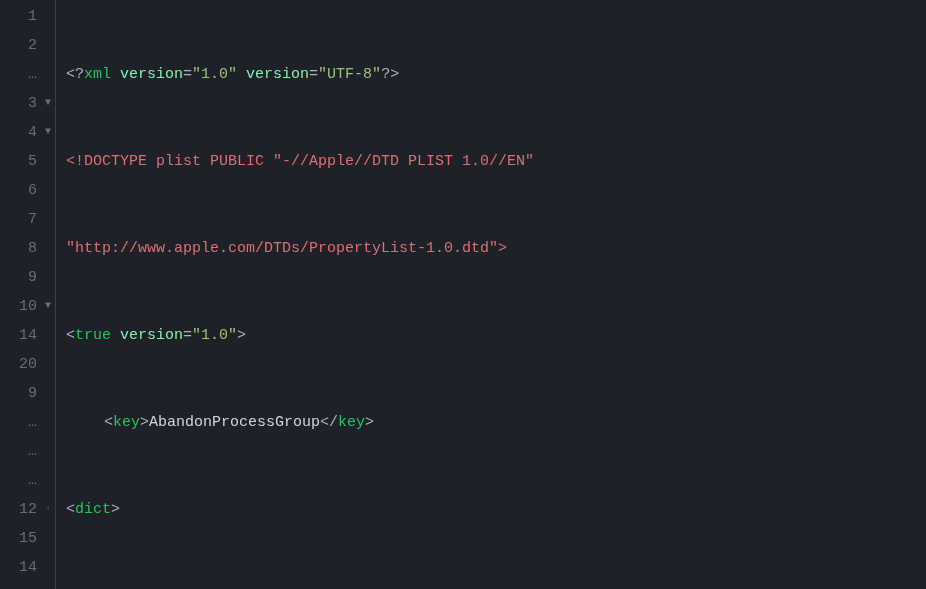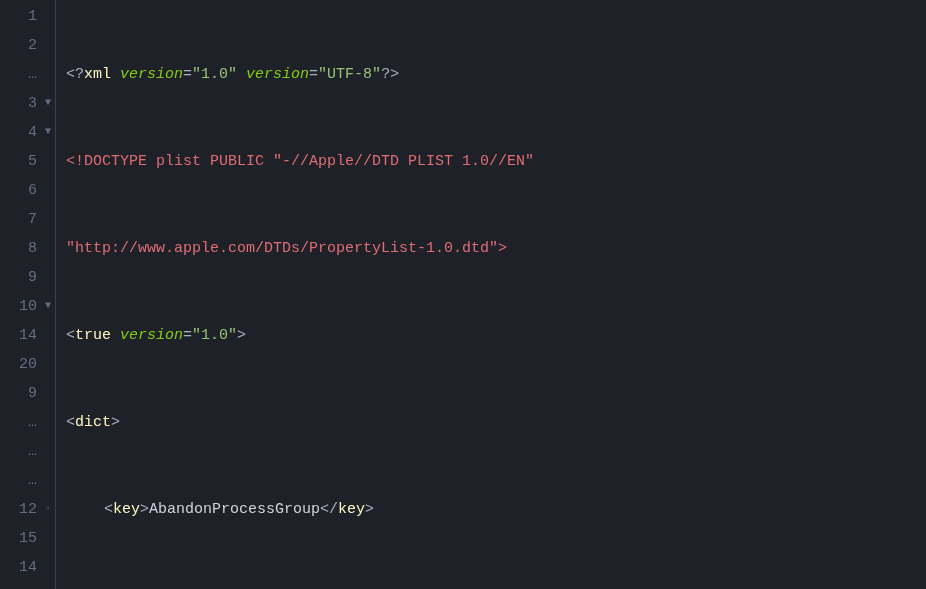--- a/index.html
+++ b/index.html
@@ -50,22 +50,22 @@
     overflow: hidden;
   }
   .code .line {
     height: 29px;
     display: block;
   }
   .indent1 { padding-left: 38px; }
 
   .c-prolog { color: #abb2bf; }
   .c-doctype { color: #e06c75; }
-  .c-tag    { color: #fef9c3; }
-  .c-attr   { color: #84cc16; font-style: italic; }
+  .c-tag    { color: #22c55e; }
+  .c-attr   { color: #86efac; }
   .c-string { color: #98c379; }
   .c-text   { color: #d1d5db; }
   .c-punct  { color: #abb2bf; }
 </style>
 </head>
 <body>
 
 <div class="editor">
 
   <div class="gutter">
@@ -137,22 +137,22 @@
         <span>17</span>
       </div>
 
   </div>
 
   <div class="code">
     <span class="line"><span class="c-prolog">&lt;?</span><span class="c-tag">xml</span><span class="c-attr"> version</span><span class="c-punct">=</span><span class="c-string">"1.0"</span><span class="c-attr"> version</span><span class="c-punct">=</span><span class="c-string">"UTF-8"</span><span class="c-prolog">?&gt;</span></span>
     <span class="line"><span class="c-doctype">&lt;!DOCTYPE plist PUBLIC "-//Apple//DTD PLIST 1.0//EN"</span></span>
     <span class="line"><span class="c-doctype">"http://www.apple.com/DTDs/PropertyList-1.0.dtd"&gt;</span></span>
     <span class="line"><span class="c-punct">&lt;</span><span class="c-tag">true</span><span class="c-attr"> version</span><span class="c-punct">=</span><span class="c-string">"1.0"</span><span class="c-punct">&gt;</span></span>
+    <span class="line indent1"><span class="c-punct">&lt;</span><span class="c-tag">key</span><span class="c-punct">&gt;</span><span class="c-text">AbandonProcessGroup</span><span class="c-punct">&lt;/</span><span class="c-tag">key</span><span class="c-punct">&gt;</span></span>
     <span class="line"><span class="c-punct">&lt;</span><span class="c-tag">dict</span><span class="c-punct">&gt;</span></span>
-    <span class="line indent1"><span class="c-punct">&lt;</span><span class="c-tag">key</span><span class="c-punct">&gt;</span><span class="c-text">AbandonProcessGroup</span><span class="c-punct">&lt;/</span><span class="c-tag">key</span><span class="c-punct">&gt;</span></span>
     <span class="line indent1"><span class="c-punct">&lt;</span><span class="c-tag">true</span><span class="c-punct">/&gt;</span></span>
     
     
     
     
     
     
     
     
     

